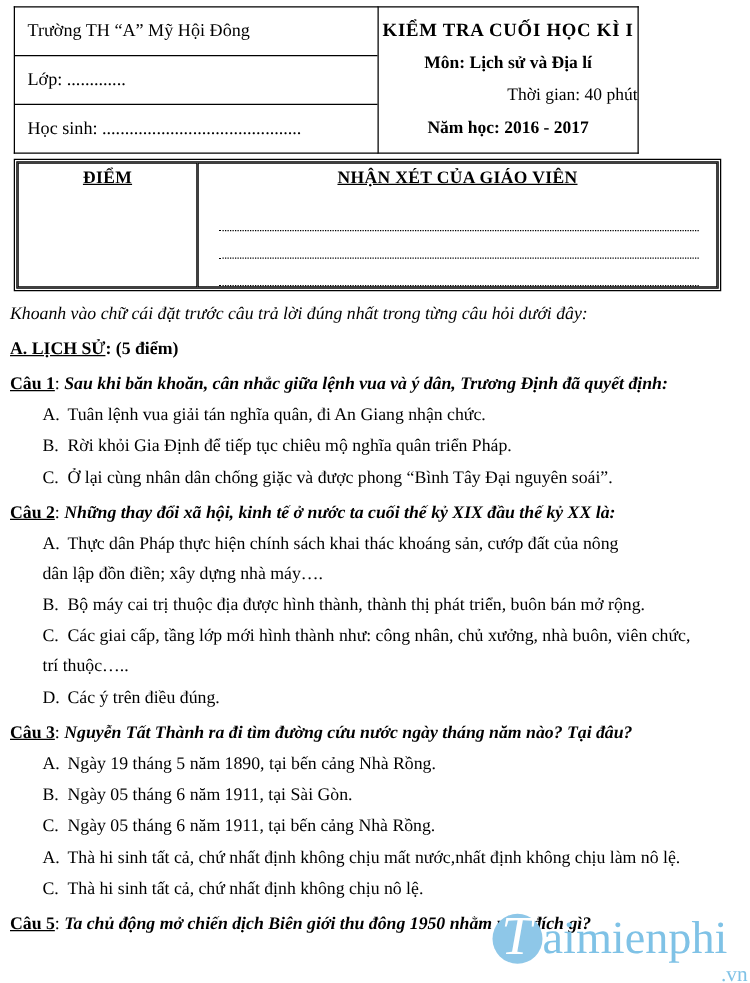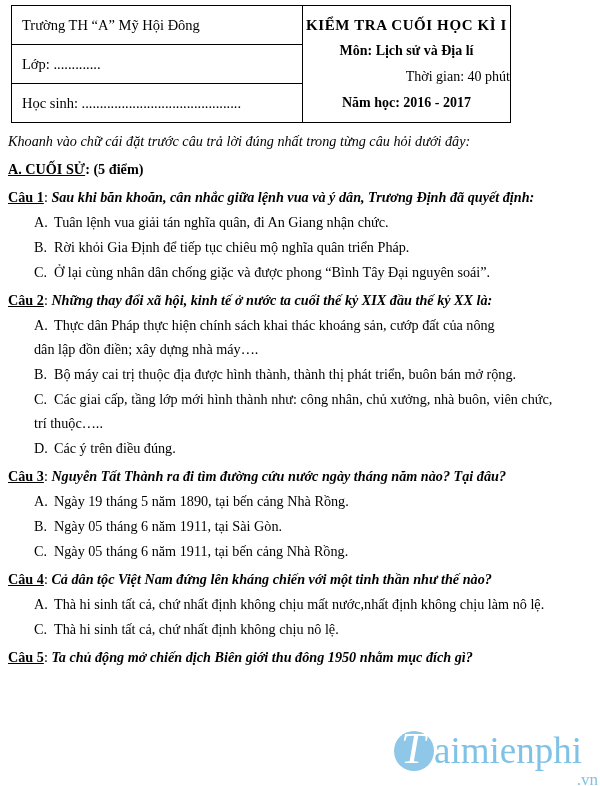--- a/index.html
+++ b/index.html
@@ -207,40 +207,56 @@
       <td class="hdr-right">
         <div class="line l1">KIỂM TRA CUỐI HỌC KÌ I</div>
         <div class="line l2">Môn: Lịch sử và Địa lí</div>
         <div class="line l3">Thời gian: 40 phút</div>
         <div class="line l4">Năm học: 2016 - 2017</div>
       </td>
     </tr>
   </tbody>
     </table>
 
+  <table class="score-table">
+    <tbody>
+        <tr>
+      <td class="cell-diem">
+        <div class="score-head">ĐIỂM</div>
+      </td>
+      <td>
+        <div class="score-head">NHẬN XÉT CỦA GIÁO VIÊN</div>
+        <div class="dots-area">
+          <div class="dot-line"></div>
+          <div class="dot-line"></div>
+          <div class="dot-line"></div>
+        </div>
+      </td>
+    </tr>
+  </tbody>
+    </table>
 
   <div class="instr">Khoanh vào chữ cái đặt trước câu trả lời đúng nhất trong từng câu hỏi dưới đây:</div>
 
-  <div class="sect-head"><span class="u">A. CUỐI SỬ</span><span class="pts">: (5 điểm)</span></div>
+  <div class="sect-head"><span class="u">A. LỊCH SỬ</span><span class="pts">: (5 điểm)</span></div>
 
   <div id="questions">
       <div class="q"><span class="qlabel">Câu 1</span><span>: </span><span class="qtext">Sau khi băn khoăn, cân nhắc giữa lệnh vua và ý dân, Trương Định đã quyết định:</span></div>
       <div class="opt"><span class="ol">A.</span><span>Tuân lệnh vua giải tán nghĩa quân, đi An Giang nhận chức.</span></div>
       <div class="opt"><span class="ol">B.</span><span>Rời khỏi Gia Định để tiếp tục chiêu mộ nghĩa quân triển Pháp.</span></div>
       <div class="opt"><span class="ol">C.</span><span>Ở lại cùng nhân dân chống giặc và được phong “Bình Tây Đại nguyên soái”.</span></div>
       <div class="q"><span class="qlabel">Câu 2</span><span>: </span><span class="qtext">Những thay đổi xã hội, kinh tế ở nước ta cuối thế kỷ XIX đầu thế kỷ  XX là:</span></div>
       <div class="opt"><span class="ol">A.</span><span>Thực dân Pháp thực hiện chính sách khai thác khoáng sản, cướp đất của nông</span><span class="cont">dân lập đồn điền; xây dựng nhà máy….</span></div>
       <div class="opt"><span class="ol">B.</span><span>Bộ máy cai trị thuộc địa được hình thành, thành thị phát triển, buôn bán mở rộng.</span></div>
       <div class="opt"><span class="ol">C.</span><span>Các giai cấp, tầng lớp mới hình thành như: công nhân, chủ xưởng, nhà buôn, viên chức,</span><span class="cont">trí thuộc…..</span></div>
       <div class="opt"><span class="ol">D.</span><span>Các  ý trên điều đúng.</span></div>
       <div class="q"><span class="qlabel">Câu 3</span><span>:  </span><span class="qtext">Nguyễn Tất Thành ra đi tìm đường cứu nước ngày tháng năm nào? Tại đâu?</span></div>
       <div class="opt"><span class="ol">A.</span><span>Ngày 19 tháng 5 năm 1890, tại bến cảng Nhà Rồng.</span></div>
       <div class="opt"><span class="ol">B.</span><span>Ngày 05 tháng 6 năm 1911, tại Sài Gòn.</span></div>
       <div class="opt"><span class="ol">C.</span><span>Ngày 05 tháng 6 năm 1911, tại bến cảng Nhà Rồng.</span></div>
-      <div class="q"><span class="qlabel">Câu 4</span><span>: </span><span class="qtext">Cả dân tộc Việt Nam đứng lên kháng chiến với một tinh thần như thế nào?</span></div>
       <div class="opt"><span class="ol">A.</span><span>Thà hi sinh tất cả, chứ nhất định không chịu mất nước,nhất định không chịu làm nô lệ.</span></div>
       <div class="opt"><span class="ol">C.</span><span>Thà hi sinh tất cả, chứ nhất định không chịu nô lệ.</span></div>
       <div class="q"><span class="qlabel">Câu 5</span><span>:  </span><span class="qtext">Ta chủ động mở chiến dịch Biên giới thu đông 1950 nhằm mục đích gì?</span></div>
     </div>
 
   <div class="watermark">
     <div class="wm-circle"></div>
     <div class="wm-t">T</div>
     <div class="wm-rest">aimienphi</div>
     <div class="wm-vn">.vn</div>

